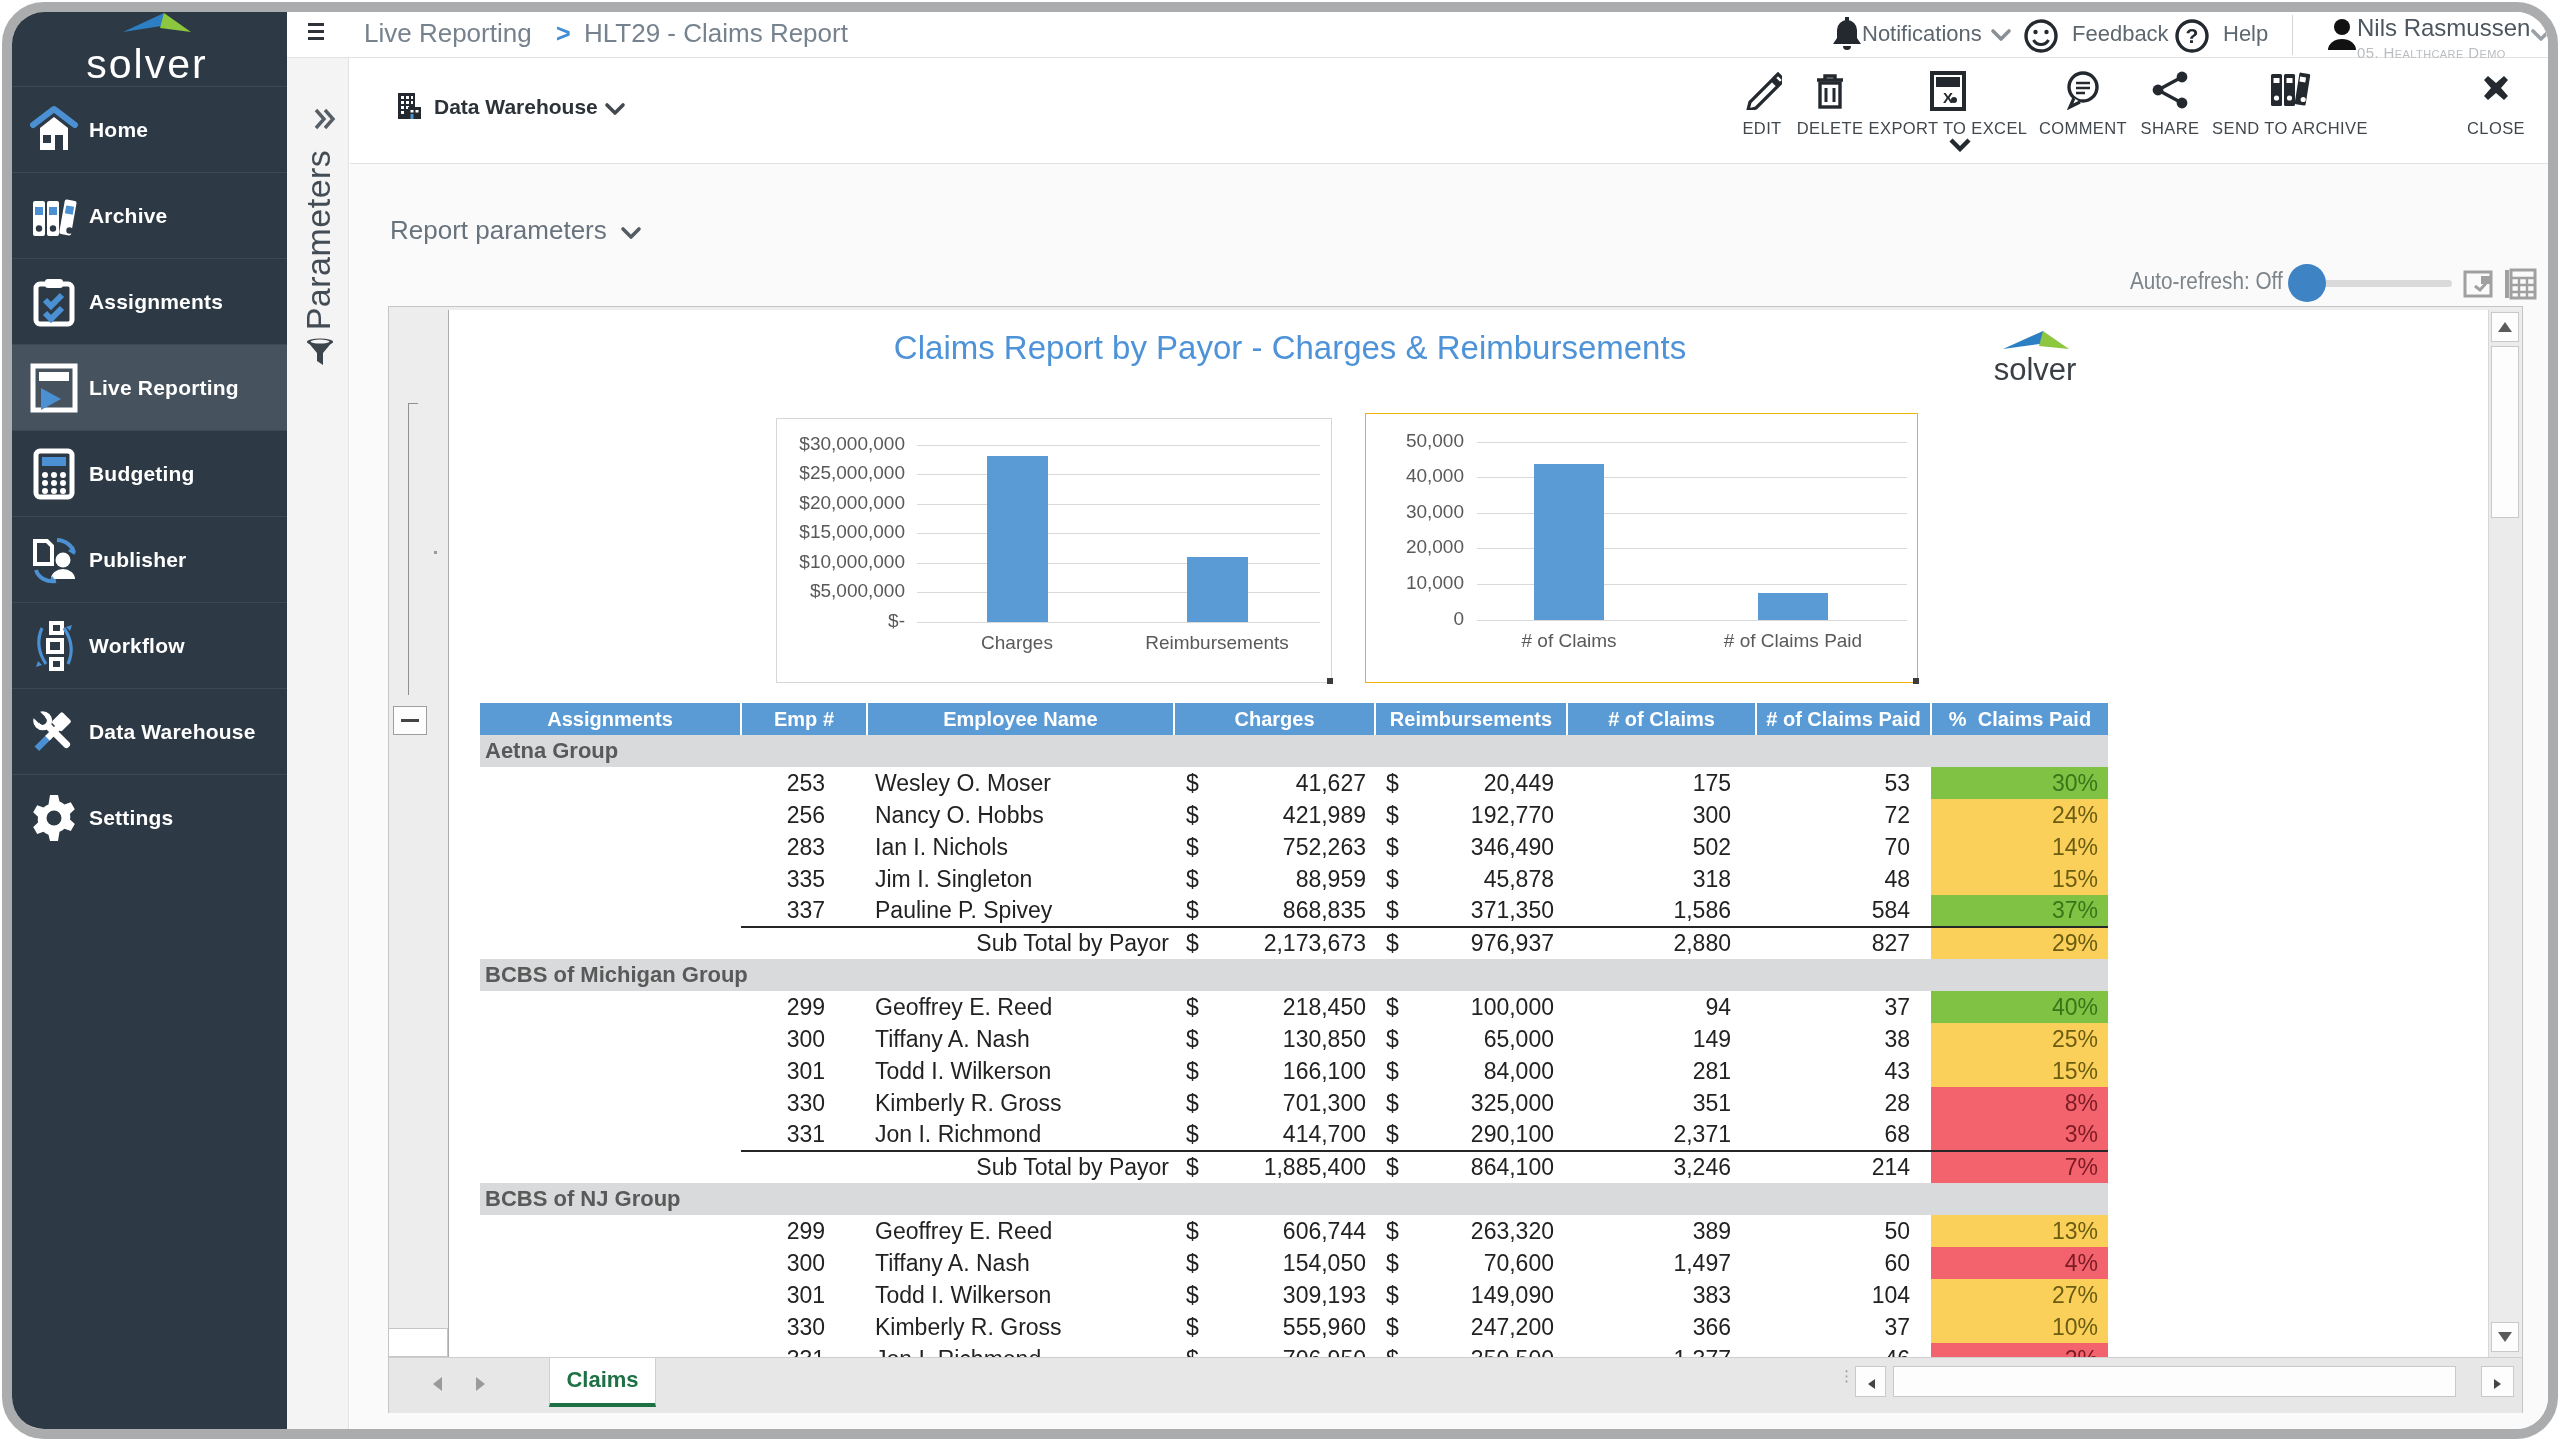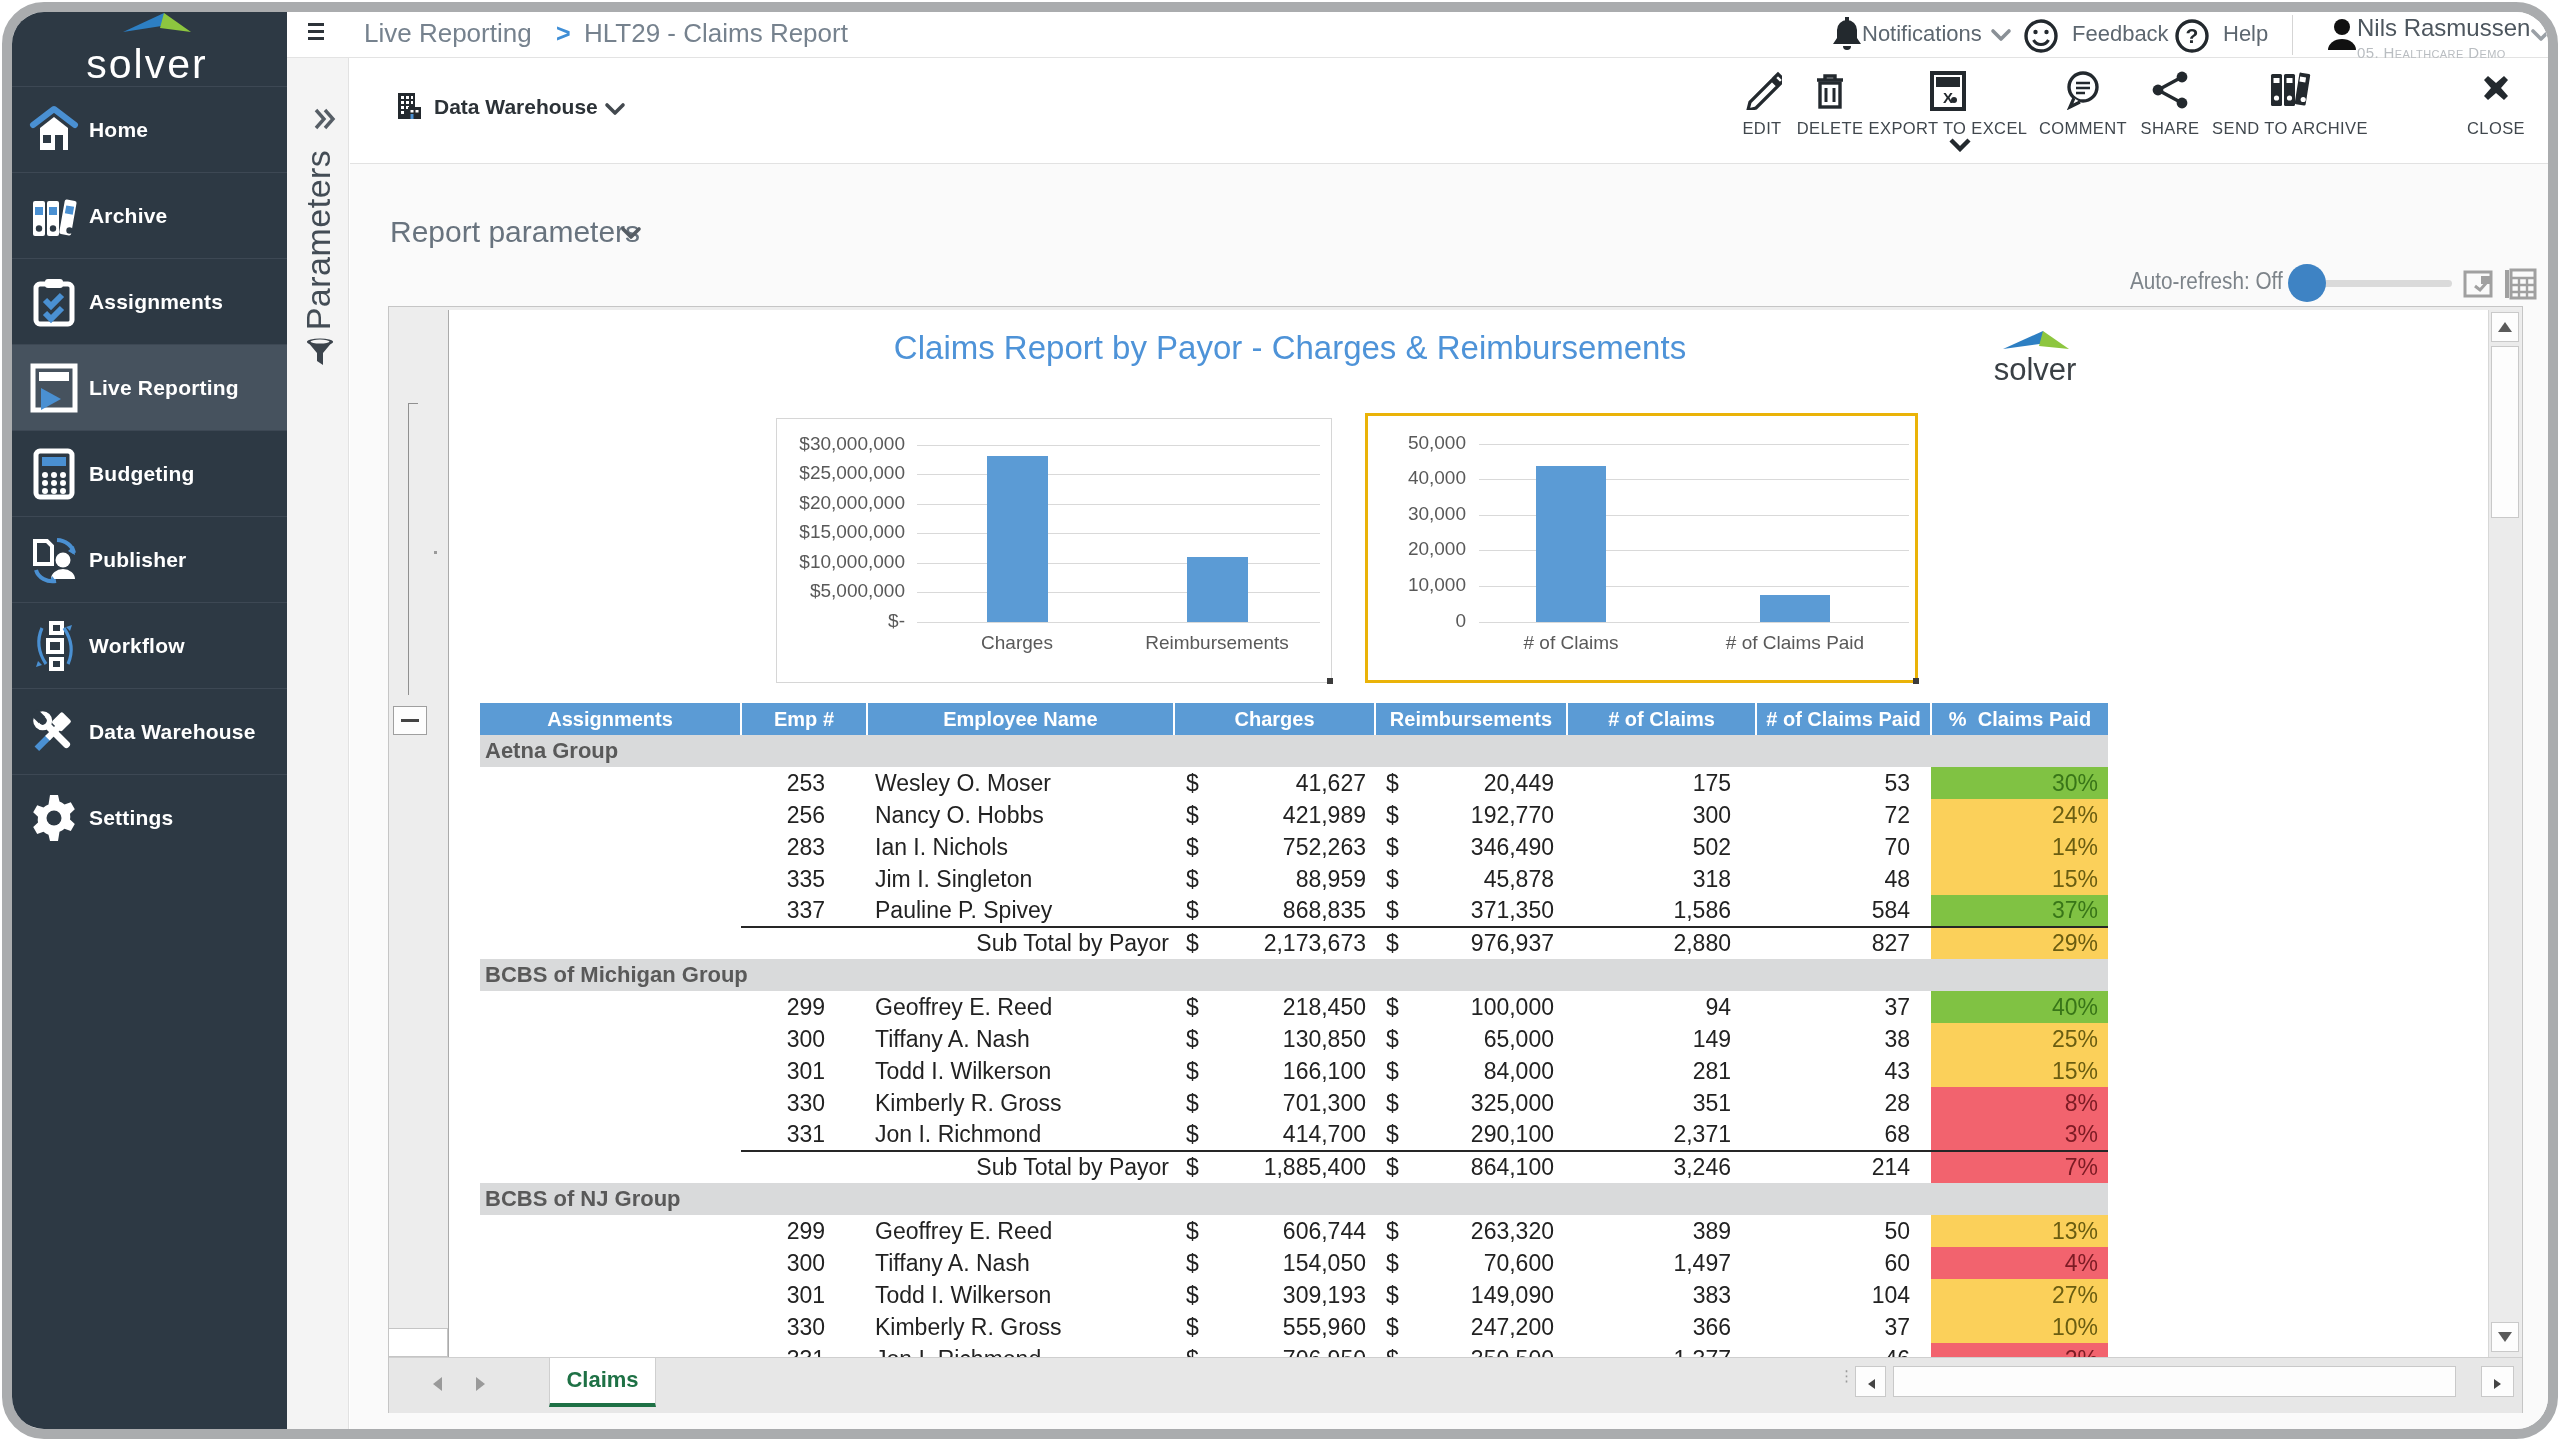--- a/index.html
+++ b/index.html
@@ -304,21 +304,21 @@
         <svg width="36" height="36" viewBox="0 0 36 36" style="">
           <path d="M6 10 L10 6 L18 13 L26 6 L30 10 L23 18 L30 26 L26 30 L18 23 L10 30 L6 26 L13 18 Z" fill="#23292e"></path>
         </svg>
         <span class="tl">CLOSE</span>
       </div>
       <div class="abs" style="left:1598px;top:80px"><svg width="24" height="14" viewBox="0 0 24 14" style="">
           <path d="M3 2 L12 11 L21 2" fill="none" stroke="#23292e" stroke-width="4.4"></path>
         </svg></div>
     </div>
 <div class="content">
-      <div class="abs" style="left:40px;top:51px;font-size:30px;color:#68737e">Report parameters</div>
+      <div class="abs" style="left:40px;top:51px;font-size:26px;color:#68737e">Report parameters</div>
       <div class="abs" style="left:270px;top:62px"><svg width="22" height="14" viewBox="0 0 22 14" style="">
           <path d="M3 3 L11 11 L19 3" fill="none" stroke="#555c63" stroke-width="3.6" stroke-linecap="round" stroke-linejoin="round"></path>
         </svg></div>
       <div class="abs" style="left:1780px;top:104px;font-size:23px;color:#7d848a;transform:scaleX(.9);transform-origin:left">Auto-refresh: Off</div>
       <div class="abs" style="left:1960px;top:116px;width:142px;height:7px;background:#dadada;border-radius:4px"></div>
       <div class="abs" style="left:1938px;top:100px;width:38px;height:38px;border-radius:50%;background:#3e83c4"></div>
       <div class="abs" style="left:2113px;top:104px"><svg width="32" height="32" viewBox="0 0 32 32" style="">
           <rect x="2" y="4" width="26" height="24" fill="none" stroke="#a0a0a0" stroke-width="3"></rect>
           <path d="M12 18 l5 4 l8 -9" fill="none" stroke="#a0a0a0" stroke-width="3"></path>
           <rect x="18" y="8" width="10" height="8" fill="#a0a0a0"></rect>
@@ -350,21 +350,21 @@
           <div class="abs" style="left:140px;top:85px;width:403px;height:1px;background:#d9d9d9"></div>
           <div class="abs" style="left:140px;top:114px;width:403px;height:1px;background:#d9d9d9"></div>
           <div class="abs" style="left:140px;top:144px;width:403px;height:1px;background:#d9d9d9"></div>
           <div class="abs" style="left:140px;top:173px;width:403px;height:1px;background:#d9d9d9"></div>
           <div class="abs" style="left:140px;top:203px;width:403px;height:1px;background:#d9d9d9"></div>
           <div class="abs" style="left:210px;top:37px;width:61px;height:166px;background:#5b9bd5"></div>
           <div class="abs" style="left:410px;top:138px;width:61px;height:65px;background:#5b9bd5"></div>
           <div class="abs" style="left:90px;top:213px;width:300px;text-align:center;font-size:19px;color:#595959">Charges</div>
           <div class="abs" style="left:290px;top:213px;width:300px;text-align:center;font-size:19px;color:#595959">Reimbursements</div>
         </div>
-        <div class="abs" style="left:916px;top:103px;width:553px;height:270px;border:3px solid #eab308;background:#fff">
+        <div class="abs" style="left:916px;top:103px;width:553px;height:270px;border:1px solid #eab308;background:#fff">
           <div class="abs" style="left:0;top:16px;width:98px;text-align:right;font-size:19px;color:#595959">50,000</div>
           <div class="abs" style="left:0;top:51px;width:98px;text-align:right;font-size:19px;color:#595959">40,000</div>
           <div class="abs" style="left:0;top:87px;width:98px;text-align:right;font-size:19px;color:#595959">30,000</div>
           <div class="abs" style="left:0;top:122px;width:98px;text-align:right;font-size:19px;color:#595959">20,000</div>
           <div class="abs" style="left:0;top:158px;width:98px;text-align:right;font-size:19px;color:#595959">10,000</div>
           <div class="abs" style="left:0;top:194px;width:98px;text-align:right;font-size:19px;color:#595959">0</div>
           <div class="abs" style="left:111px;top:28px;width:430px;height:1px;background:#d9d9d9"></div>
           <div class="abs" style="left:111px;top:63px;width:430px;height:1px;background:#d9d9d9"></div>
           <div class="abs" style="left:111px;top:99px;width:430px;height:1px;background:#d9d9d9"></div>
           <div class="abs" style="left:111px;top:134px;width:430px;height:1px;background:#d9d9d9"></div>

